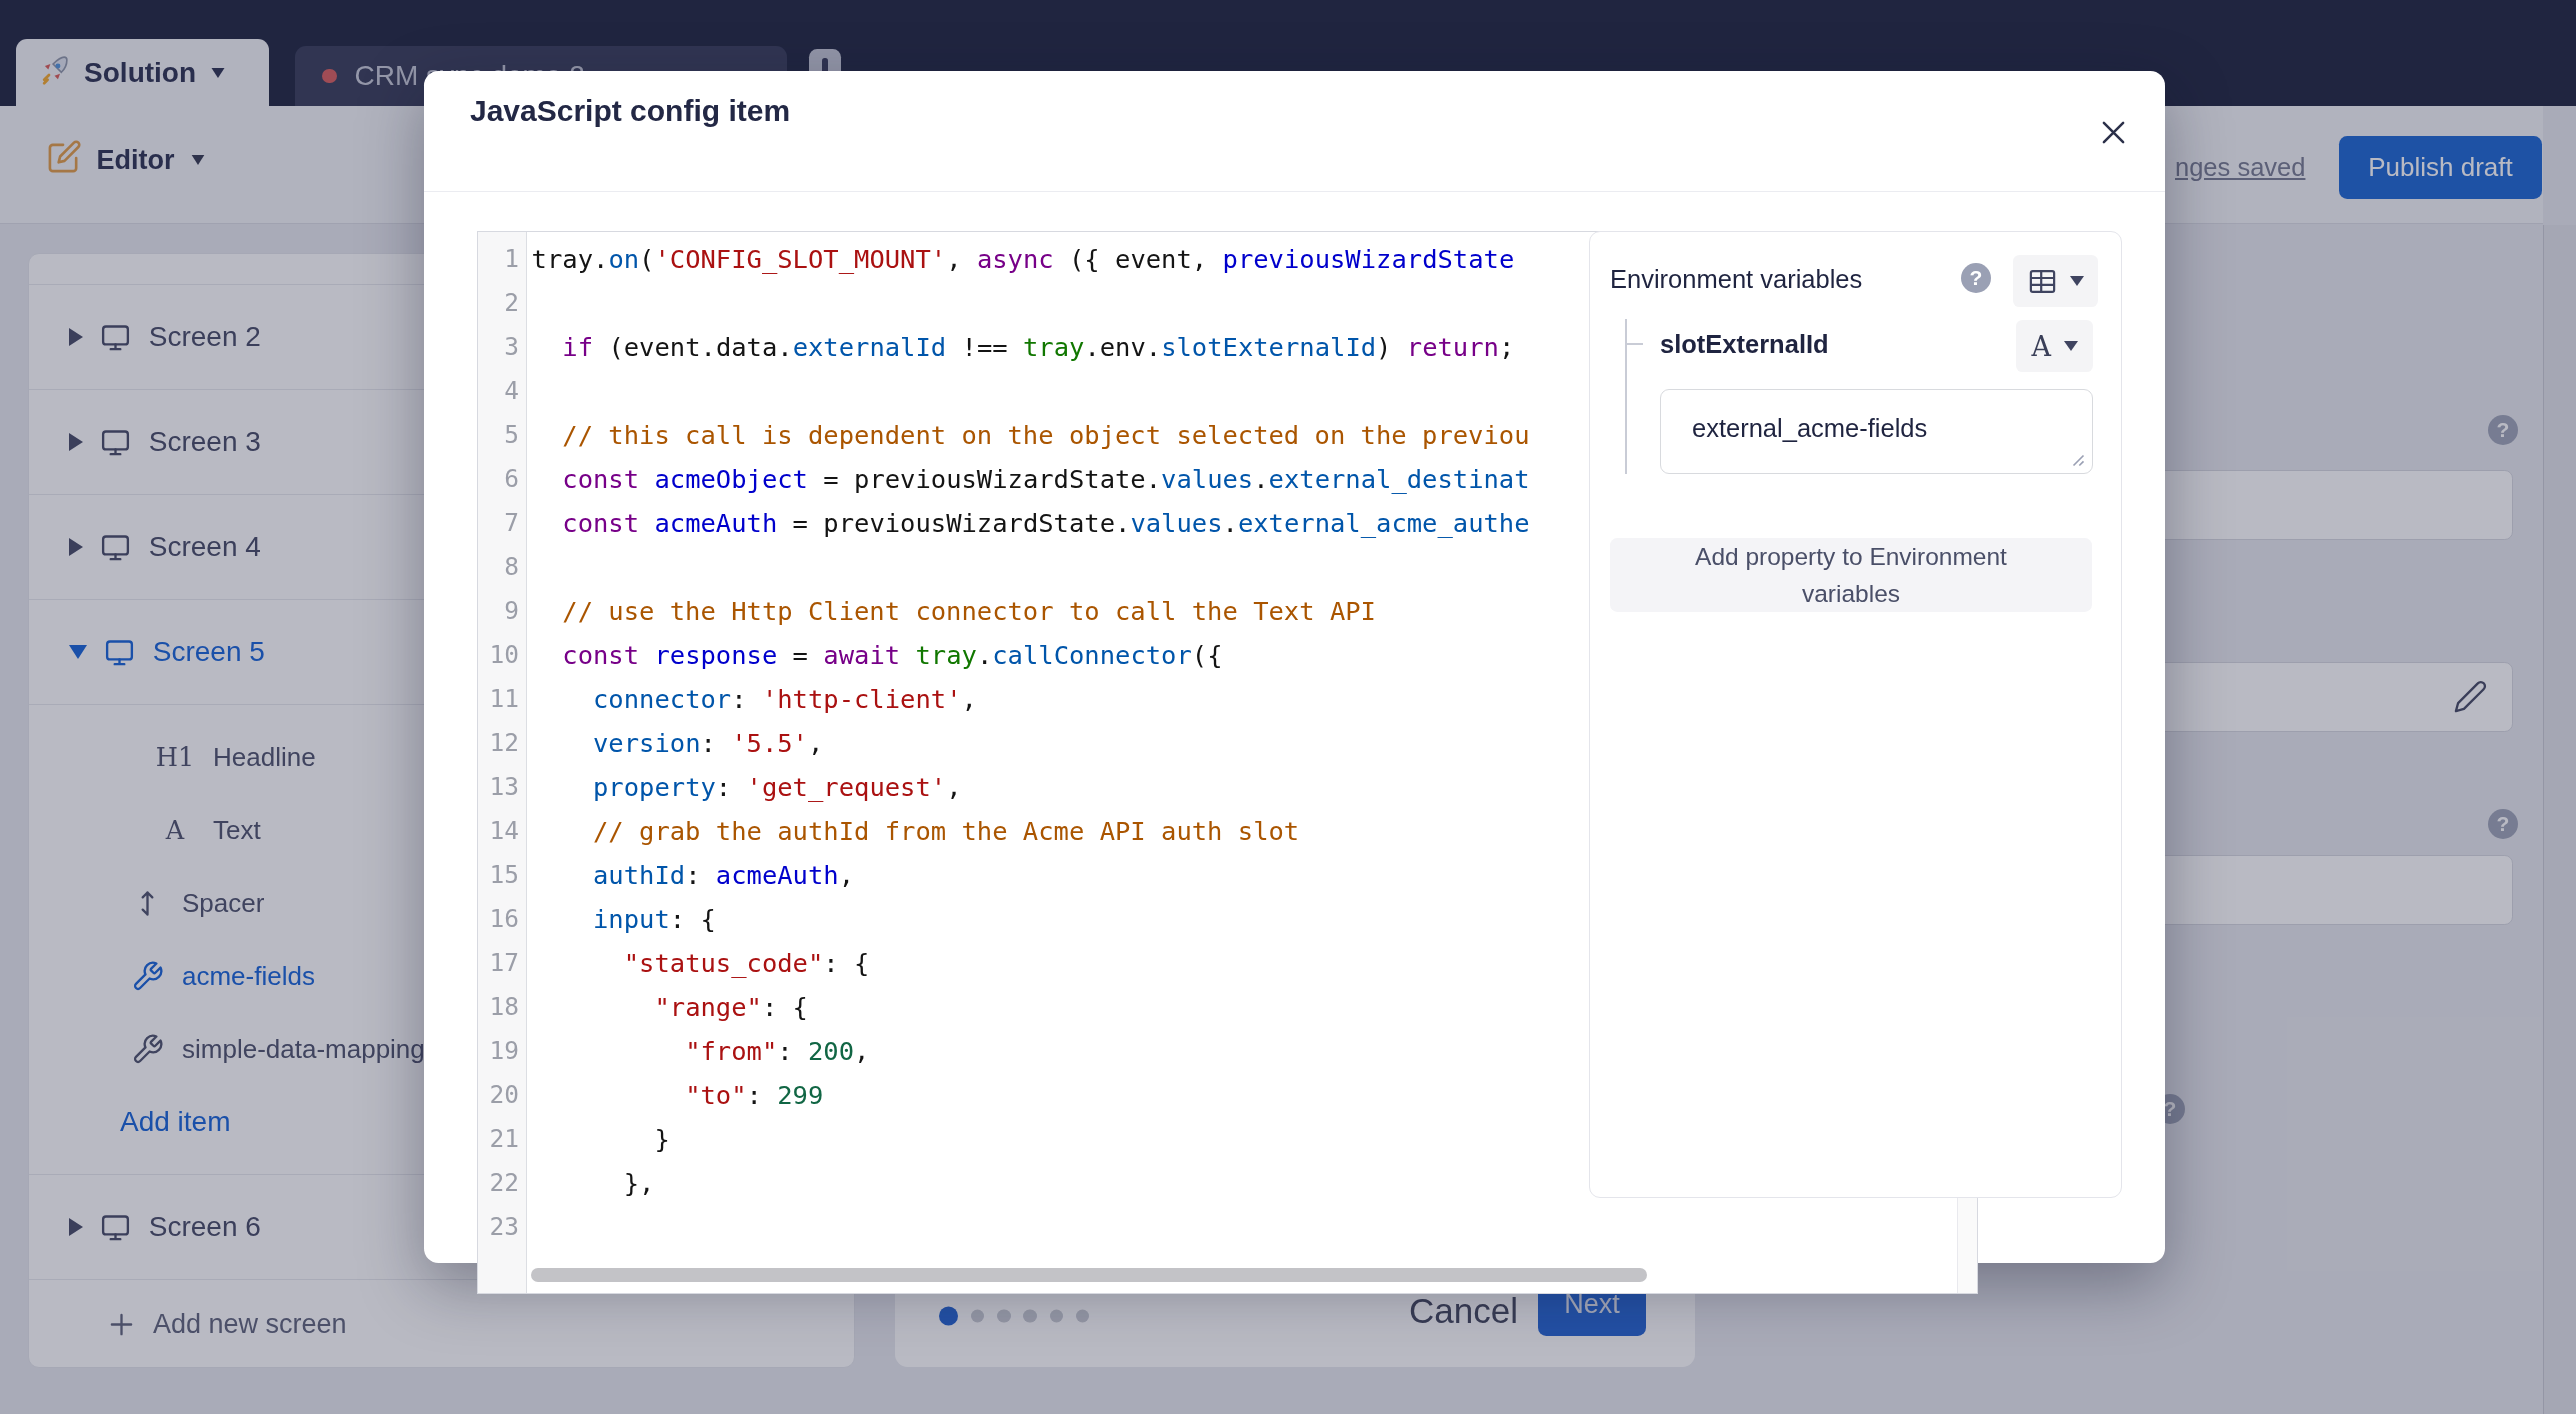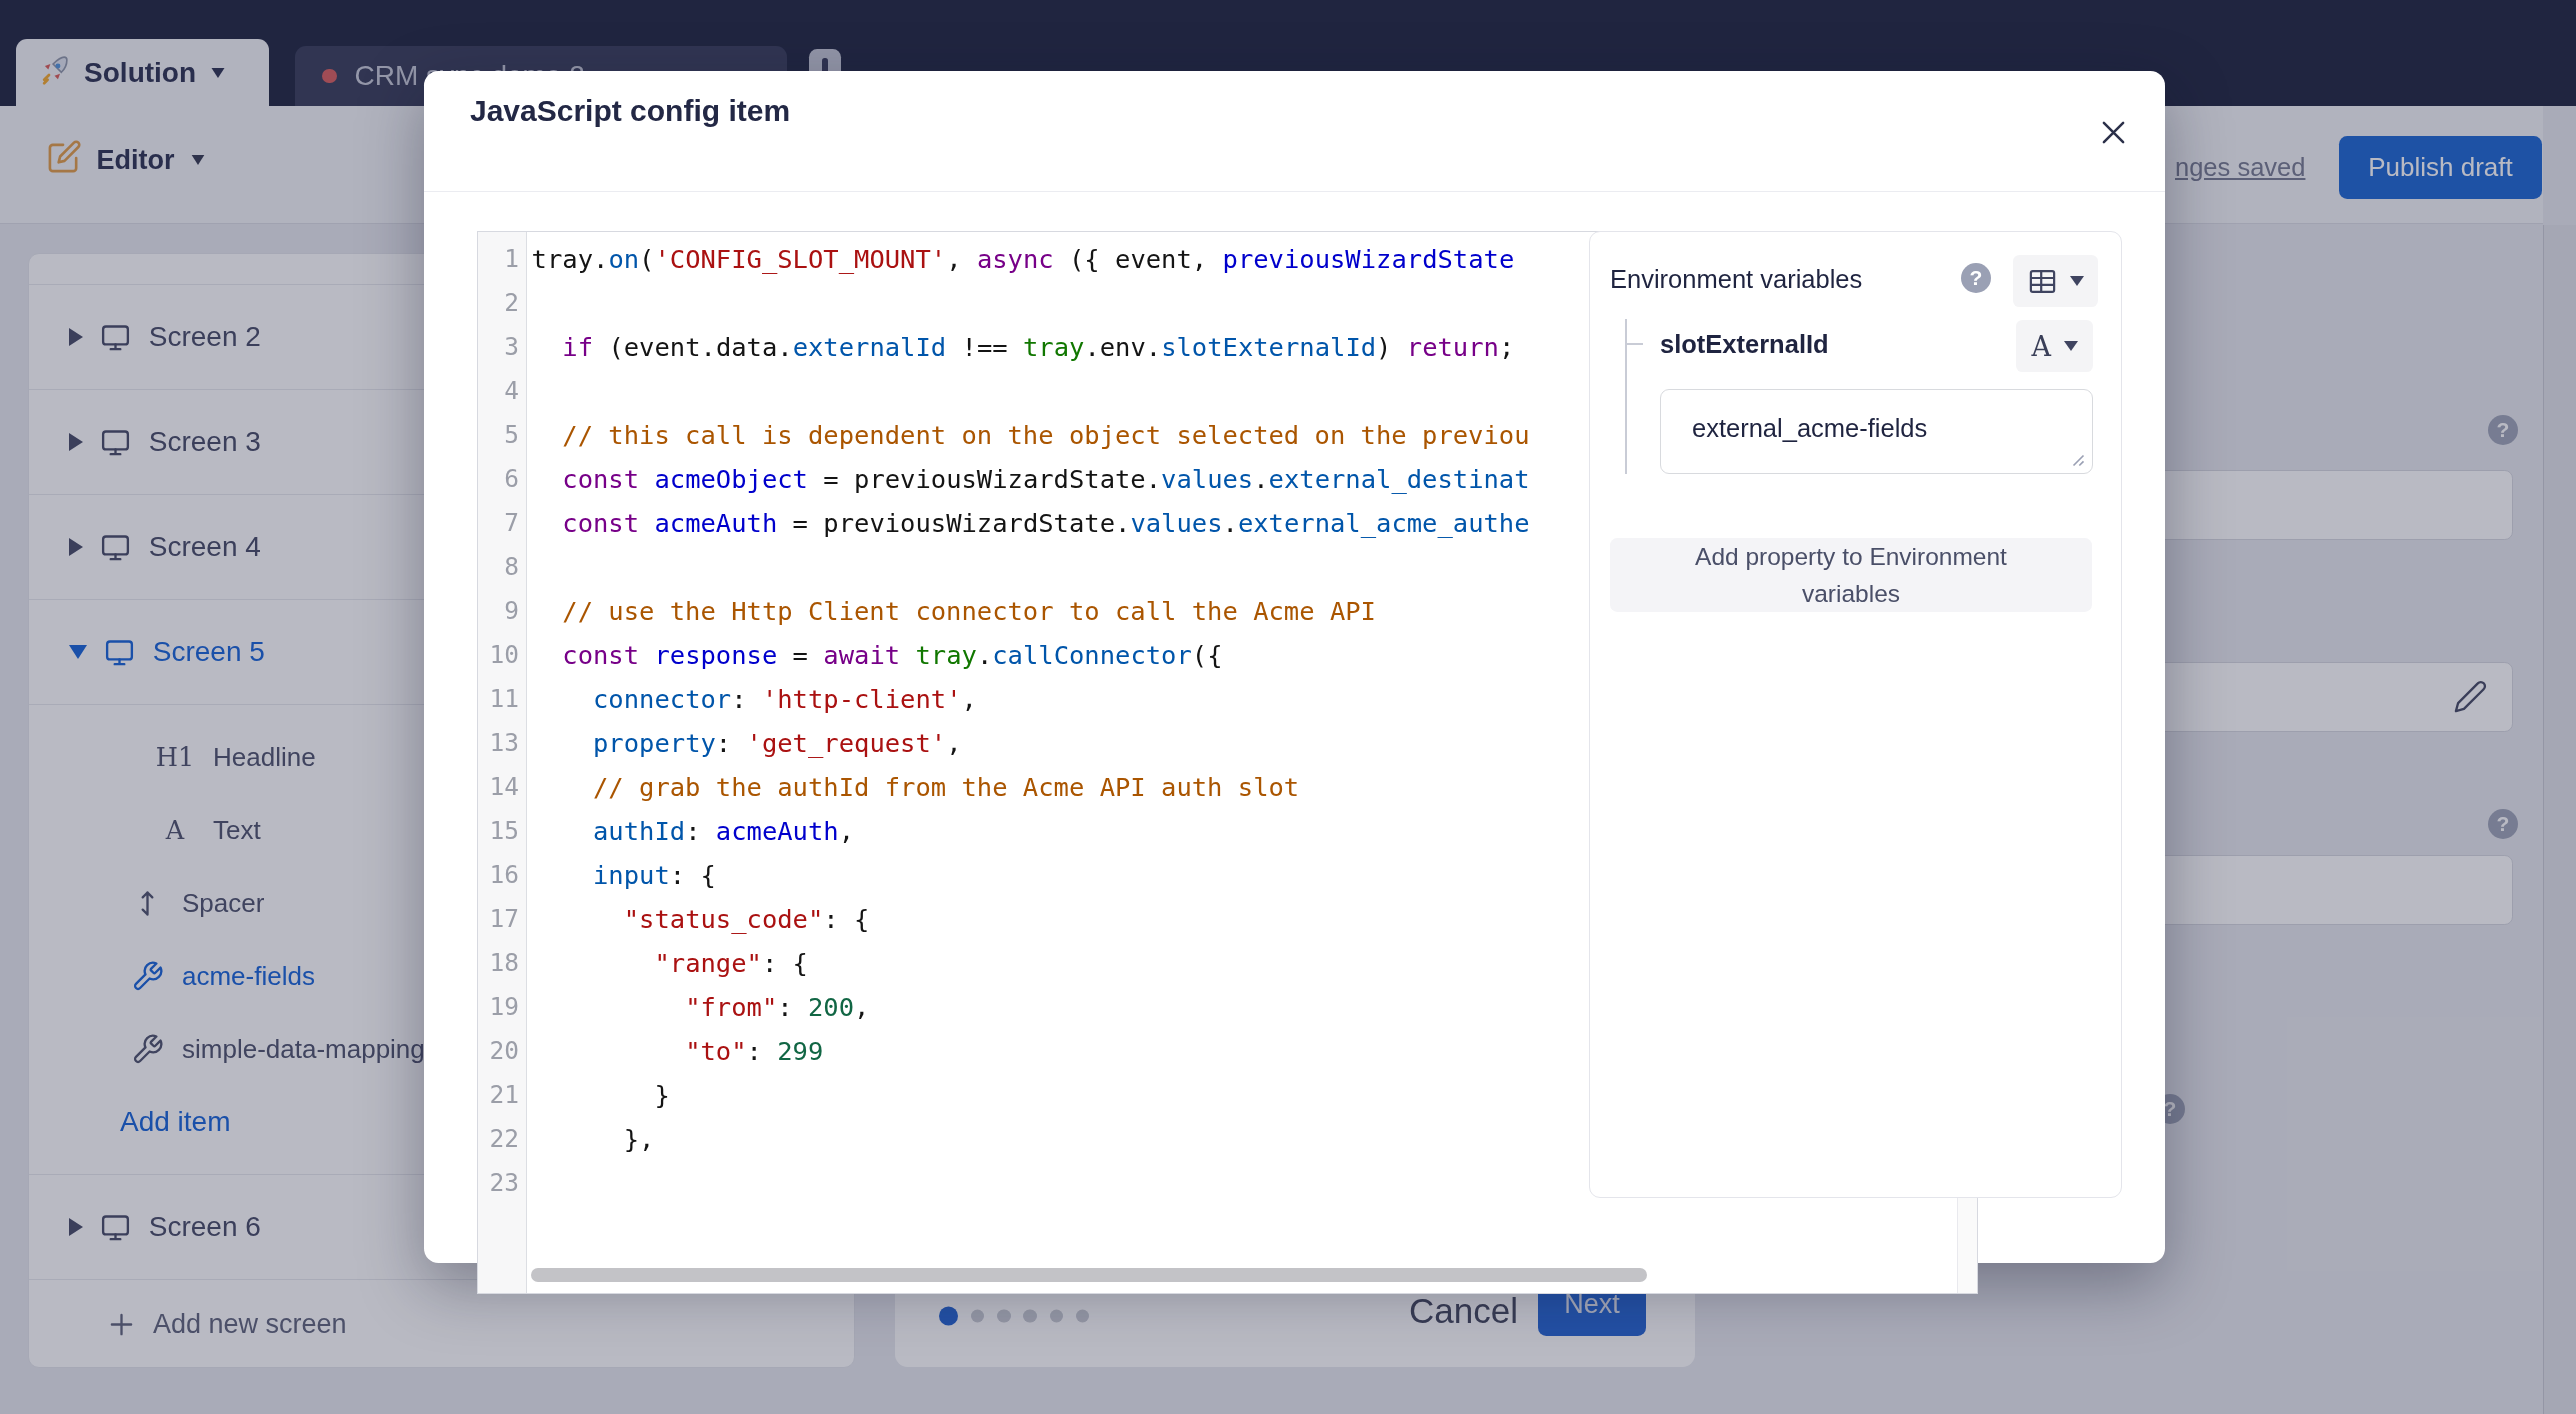--- a/index.html
+++ b/index.html
@@ -300,23 +300,24 @@
     <div id="gutter-bg"></div>
     <div id="code-lines">
         <div class="cl"><span class="ln">1</span><span class="cd"><span class="tk-v">tray</span><span class="tk-pl">.</span><span class="tk-p">on</span><span class="tk-pl">(</span><span class="tk-s">'CONFIG_SLOT_MOUNT'</span><span class="tk-pl">, </span><span class="tk-k">async</span><span class="tk-pl"> ({ </span><span class="tk-v">event</span><span class="tk-pl">, </span><span class="tk-d">previousWizardState</span></span></div>
         <div class="cl"><span class="ln">2</span><span class="cd"></span></div>
         <div class="cl"><span class="ln">3</span><span class="cd"><span class="tk-pl">  </span><span class="tk-k">if</span><span class="tk-pl"> (</span><span class="tk-v">event</span><span class="tk-pl">.</span><span class="tk-v">data</span><span class="tk-pl">.</span><span class="tk-p">externalId</span><span class="tk-o"> !== </span><span class="tk-g">tray</span><span class="tk-pl">.</span><span class="tk-v">env</span><span class="tk-pl">.</span><span class="tk-p">slotExternalId</span><span class="tk-pl">) </span><span class="tk-k">return</span><span class="tk-pl">;</span></span></div>
         <div class="cl"><span class="ln">4</span><span class="cd"></span></div>
         <div class="cl"><span class="ln">5</span><span class="cd"><span class="tk-c">  // this call is dependent on the object selected on the previou</span></span></div>
         <div class="cl"><span class="ln">6</span><span class="cd"><span class="tk-pl">  </span><span class="tk-k">const</span><span class="tk-pl"> </span><span class="tk-d">acmeObject</span><span class="tk-o"> = </span><span class="tk-v">previousWizardState</span><span class="tk-pl">.</span><span class="tk-p">values</span><span class="tk-pl">.</span><span class="tk-p">external_destinat</span></span></div>
         <div class="cl"><span class="ln">7</span><span class="cd"><span class="tk-pl">  </span><span class="tk-k">const</span><span class="tk-pl"> </span><span class="tk-d">acmeAuth</span><span class="tk-o"> = </span><span class="tk-v">previousWizardState</span><span class="tk-pl">.</span><span class="tk-p">values</span><span class="tk-pl">.</span><span class="tk-p">external_acme_authe</span></span></div>
         <div class="cl"><span class="ln">8</span><span class="cd"></span></div>
-        <div class="cl"><span class="ln">9</span><span class="cd"><span class="tk-c">  // use the Http Client connector to call the Acme API</span></span></div>
+        <div class="cl"><span class="ln">9</span><span class="cd"><span class="tk-c">  // use the Http Client connector to call the Text API</span></span></div>
         <div class="cl"><span class="ln">10</span><span class="cd"><span class="tk-pl">  </span><span class="tk-k">const</span><span class="tk-pl"> </span><span class="tk-d">response</span><span class="tk-o"> = </span><span class="tk-k">await</span><span class="tk-pl"> </span><span class="tk-g">tray</span><span class="tk-pl">.</span><span class="tk-p">callConnector</span><span class="tk-pl">({</span></span></div>
         <div class="cl"><span class="ln">11</span><span class="cd"><span class="tk-pl">    </span><span class="tk-p">connector</span><span class="tk-pl">: </span><span class="tk-s">'http-client'</span><span class="tk-pl">,</span></span></div>
+        <div class="cl"><span class="ln">12</span><span class="cd"><span class="tk-pl">    </span><span class="tk-p">version</span><span class="tk-pl">: </span><span class="tk-s">'5.5'</span><span class="tk-pl">,</span></span></div>
         <div class="cl"><span class="ln">13</span><span class="cd"><span class="tk-pl">    </span><span class="tk-p">property</span><span class="tk-pl">: </span><span class="tk-s">'get_request'</span><span class="tk-pl">,</span></span></div>
         <div class="cl"><span class="ln">14</span><span class="cd"><span class="tk-c">    // grab the authId from the Acme API auth slot</span></span></div>
         <div class="cl"><span class="ln">15</span><span class="cd"><span class="tk-pl">    </span><span class="tk-p">authId</span><span class="tk-pl">: </span><span class="tk-d">acmeAuth</span><span class="tk-pl">,</span></span></div>
         <div class="cl"><span class="ln">16</span><span class="cd"><span class="tk-pl">    </span><span class="tk-p">input</span><span class="tk-pl">: {</span></span></div>
         <div class="cl"><span class="ln">17</span><span class="cd"><span class="tk-pl">      </span><span class="tk-s">"status_code"</span><span class="tk-pl">: {</span></span></div>
         <div class="cl"><span class="ln">18</span><span class="cd"><span class="tk-pl">        </span><span class="tk-s">"range"</span><span class="tk-pl">: {</span></span></div>
         <div class="cl"><span class="ln">19</span><span class="cd"><span class="tk-pl">          </span><span class="tk-s">"from"</span><span class="tk-pl">: </span><span class="tk-n">200</span><span class="tk-pl">,</span></span></div>
         <div class="cl"><span class="ln">20</span><span class="cd"><span class="tk-pl">          </span><span class="tk-s">"to"</span><span class="tk-pl">: </span><span class="tk-n">299</span></span></div>
         <div class="cl"><span class="ln">21</span><span class="cd"><span class="tk-pl">        }</span></span></div>
         <div class="cl"><span class="ln">22</span><span class="cd"><span class="tk-pl">      },</span></span></div>

